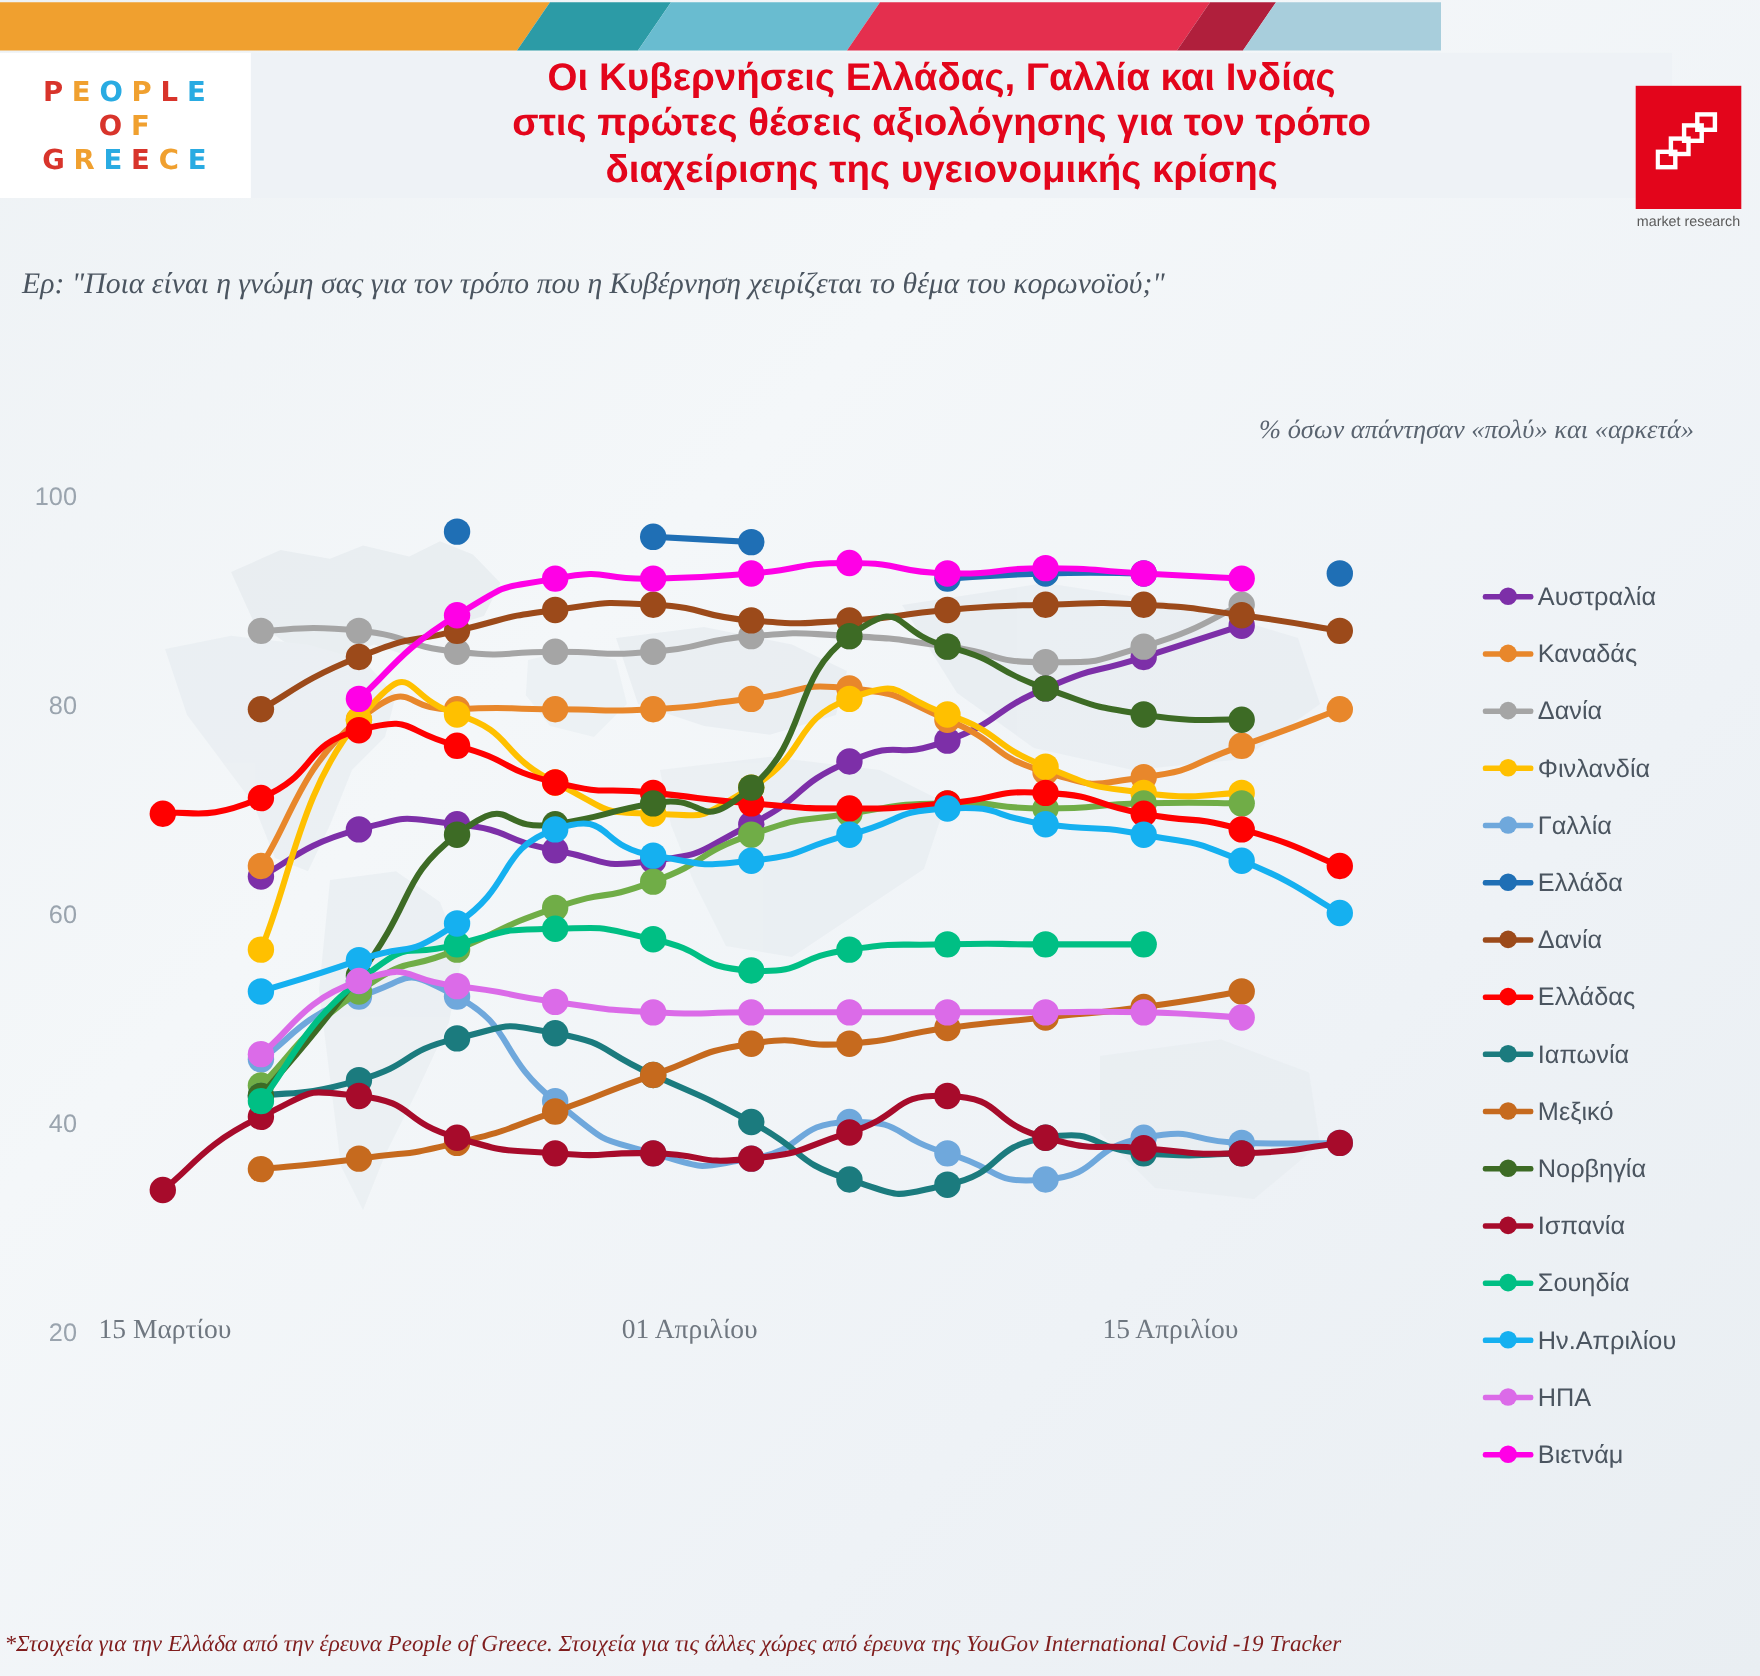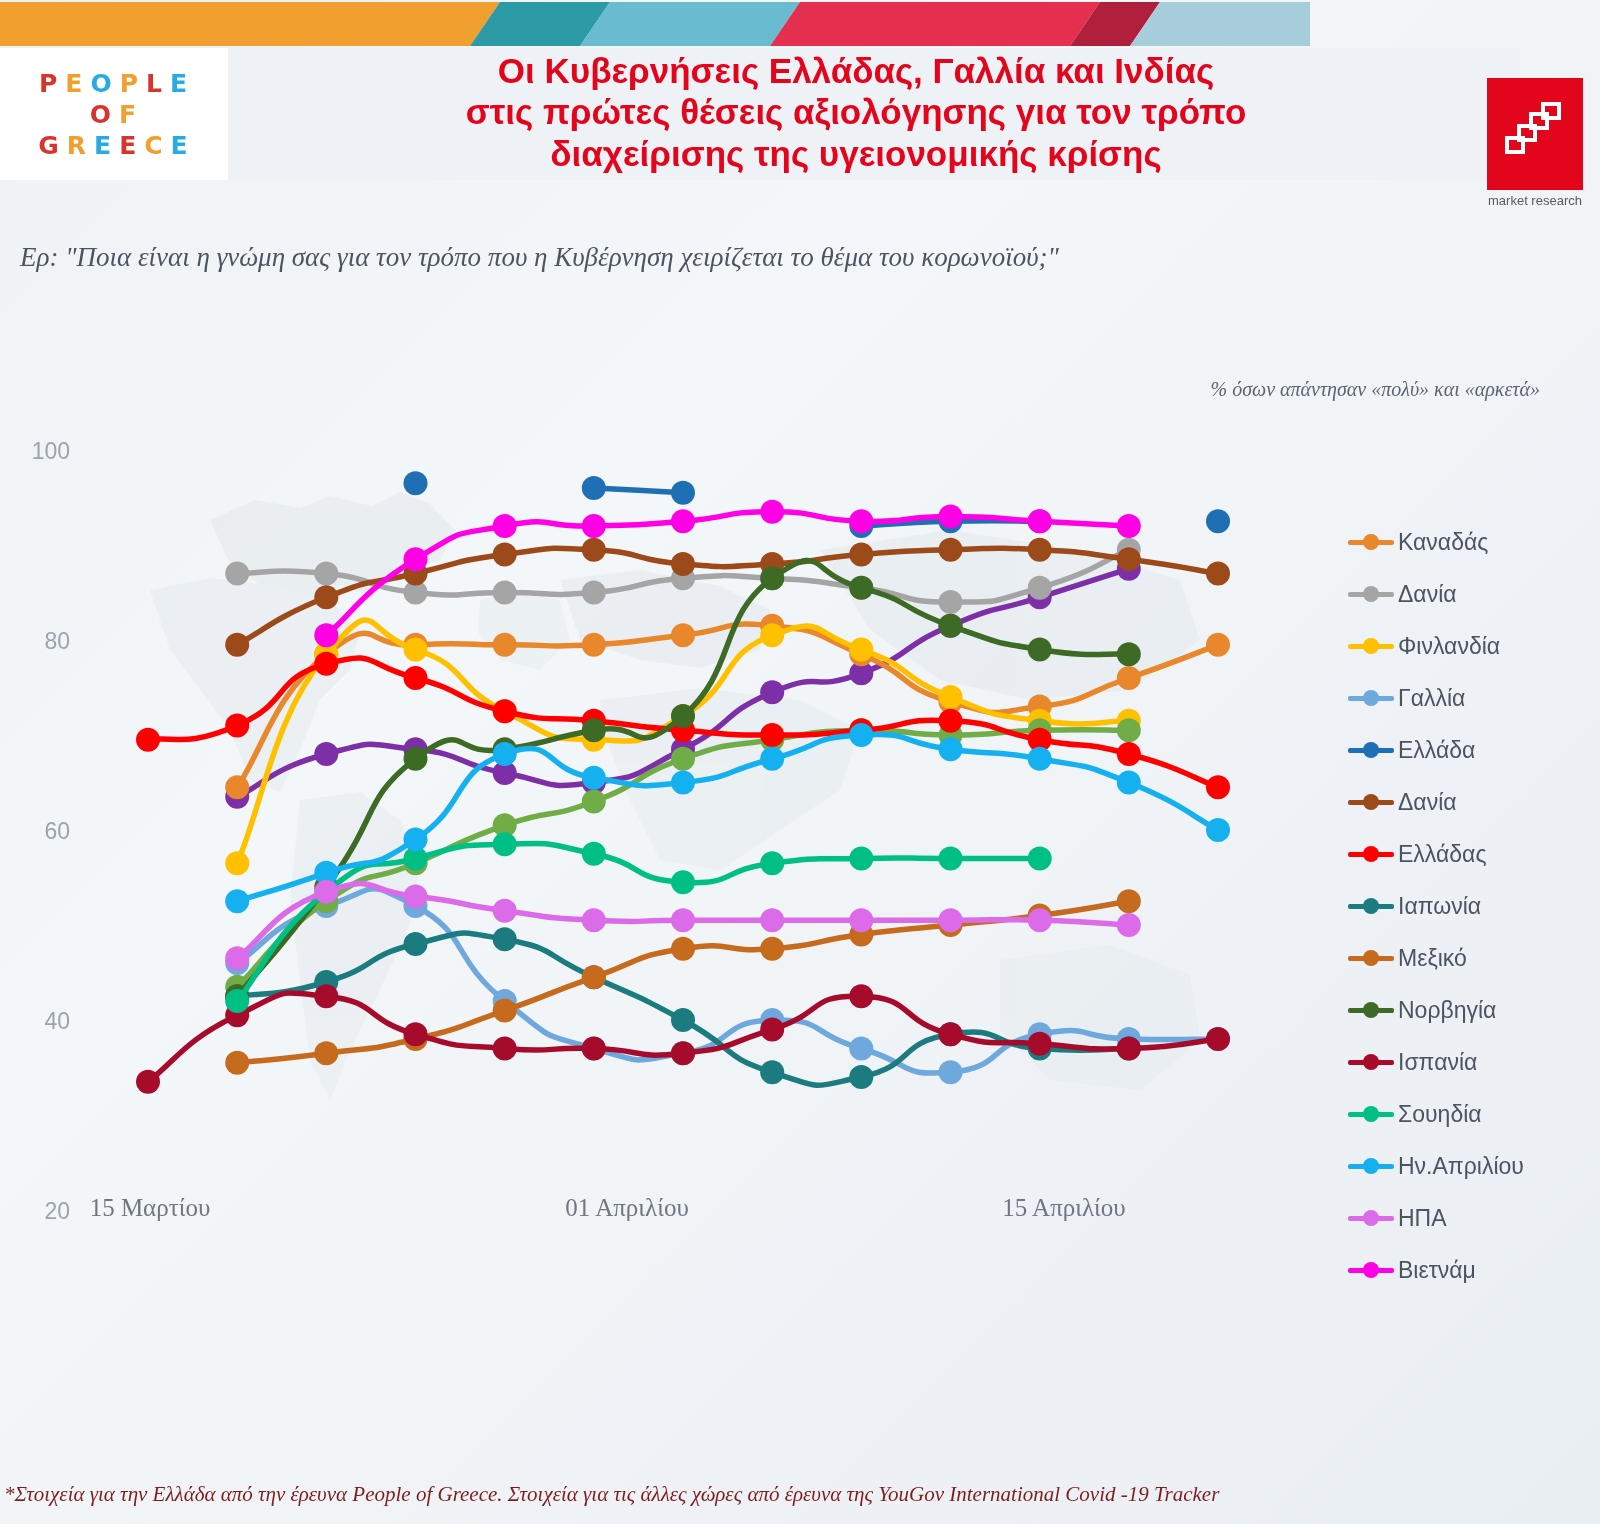--- a/index.html
+++ b/index.html
@@ -21,21 +21,21 @@
   #title{position:absolute;left:240,;top:0;}
   #title{left:236px;top:2px;width:1240px;text-align:center;color:#E3051B;
          font-size:35px;font-weight:bold;line-height:1.18;}
   #mr-logo{position:absolute;left:1487px;top:2px;width:96px;height:140px;margin-top:28px;}
   #mr-square{width:96px;height:112px;background:#E3051B;position:relative;}
   #mr-square svg{position:absolute;left:18px;top:22px;}
   #mr-cap{font-size:13px;color:#5a5a5a;text-align:center;padding-top:3px;font-family:"Liberation Sans",sans-serif;}
   
   #question{position:absolute;left:20px;top:242px;font-size:27px;font-style:italic;color:#4b5560;
             font-family:"Liberation Serif",serif;}
-  #pct-note{position:absolute;left:0;top:378px;width:1540px;text-align:right;font-size:20px;
+  #pct-note{position:absolute;left:0;top:378px;width:1540px;text-align:right;font-size:24px;
             font-style:italic;color:#5a6470;font-family:"Liberation Serif",serif;}
   
   #chart{position:absolute;left:0;top:400px;width:1340px;height:840px;}
   #chart svg{display:block;}
   .ytick{font-size:23px;fill:#9aa4ae;font-family:"Liberation Sans",sans-serif;}
   .xtick{font-size:25px;fill:#6f7780;font-family:"Liberation Serif",serif;}
   
   #legend{position:absolute;left:1348px;top:516px;width:250px;}
   .legend-item{display:flex;align-items:center;height:52px;}
   .legend-mark{width:46px;height:18px;position:relative;flex:0 0 46px;}
@@ -390,20 +390,27 @@
           <circle cx="1039.7" cy="121.3" r="12" fill="#FF00E6"></circle>
           <circle cx="1128.8" cy="126.0" r="12" fill="#FF00E6"></circle>
         </g>
       </g>
   </svg>
 </div>
 
 <div id="legend">
     <div class="legend-item">
       <span class="legend-mark">
+        <i style="background: rgb(125, 47, 168);"></i>
+        <b style="background: rgb(125, 47, 168);"></b>
+      </span>
+      <span class="legend-label">Αυστραλία</span>
+    </div>
+    <div class="legend-item">
+      <span class="legend-mark">
         <i style="background: rgb(232, 135, 43);"></i>
         <b style="background: rgb(232, 135, 43);"></b>
       </span>
       <span class="legend-label">Καναδάς</span>
     </div>
     <div class="legend-item">
       <span class="legend-mark">
         <i style="background: rgb(165, 165, 165);"></i>
         <b style="background: rgb(165, 165, 165);"></b>
       </span>

